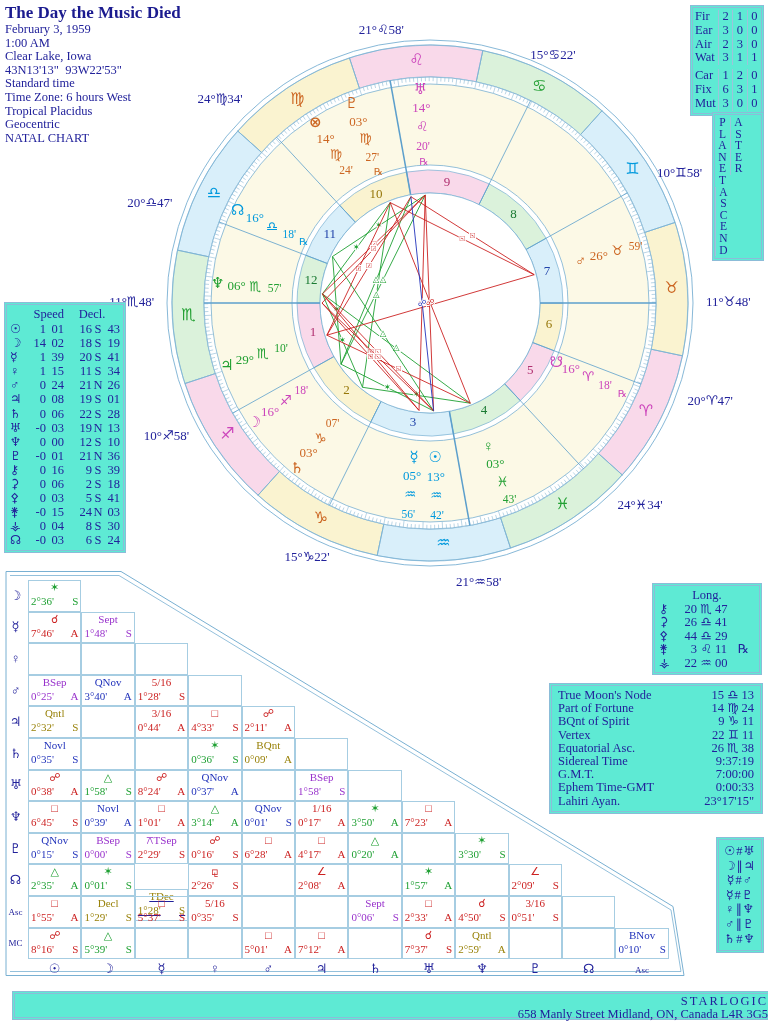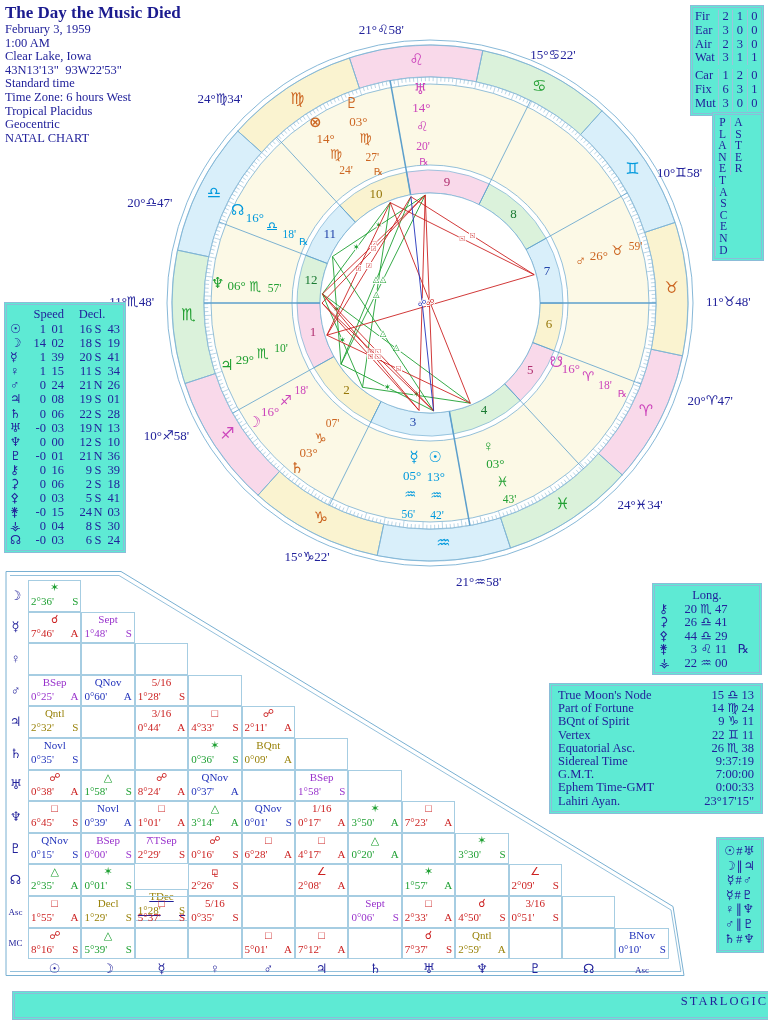--- a/index.html
+++ b/index.html
@@ -955,21 +955,21 @@
     <div class="gcell" style="left: 28px; top: 674.8px;">
       <div class="gc1" style="color:#9933cc">BSep</div>
       <div class="gc2" style="color:#9933cc">
         <span>0°25'</span>
         <span>A</span>
       </div>
     </div>
     <div class="gcell" style="left: 81.4px; top: 674.8px;">
       <div class="gc1" style="color:#2233bb">QNov</div>
       <div class="gc2" style="color:#2233bb">
-        <span>0°60'</span>
+        <span>3°40'</span>
         <span>A</span>
       </div>
     </div>
     <div class="gcell" style="left: 134.8px; top: 674.8px;">
       <div class="gc1" style="color:#cc2222">5/16</div>
       <div class="gc2" style="color:#cc2222">
         <span>1°28'</span>
         <span>S</span>
       </div>
     </div>
@@ -1363,13 +1363,14 @@
     <div class="gcol-lab" style="left: 348.4px; top: 961px;">♄</div>
     <div class="gcol-lab" style="left: 401.8px; top: 961px;">♅</div>
     <div class="gcol-lab" style="left: 455.2px; top: 961px;">♆</div>
     <div class="gcol-lab" style="left: 508.6px; top: 961px;">♇</div>
     <div class="gcol-lab" style="left: 562px; top: 961px;">☊</div>
     <div class="gcol-lab" style="left: 615.4px; top: 961px;"><span class="small-lab">Asc</span></div>
   </div>
 
 <div class="box" id="footer-box">
   <div style="letter-spacing:2px;">STARLOGIC</div>
+  <div>658 Manly Street   Midland, ON, Canada   L4R 3G5</div>
 </div>
 
 </body></html>

